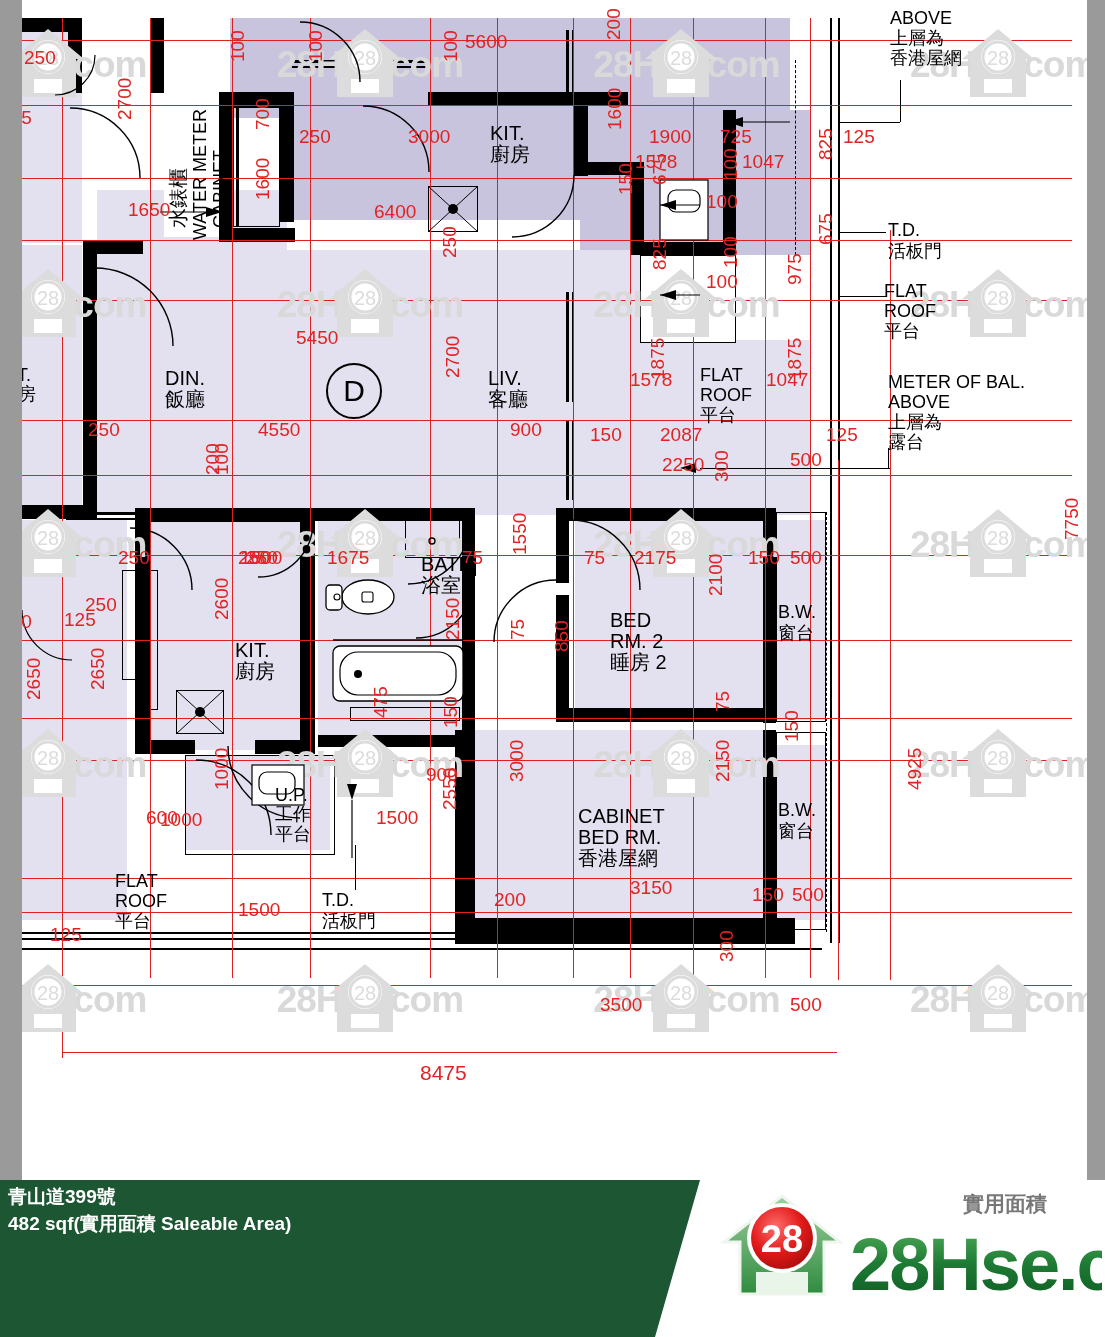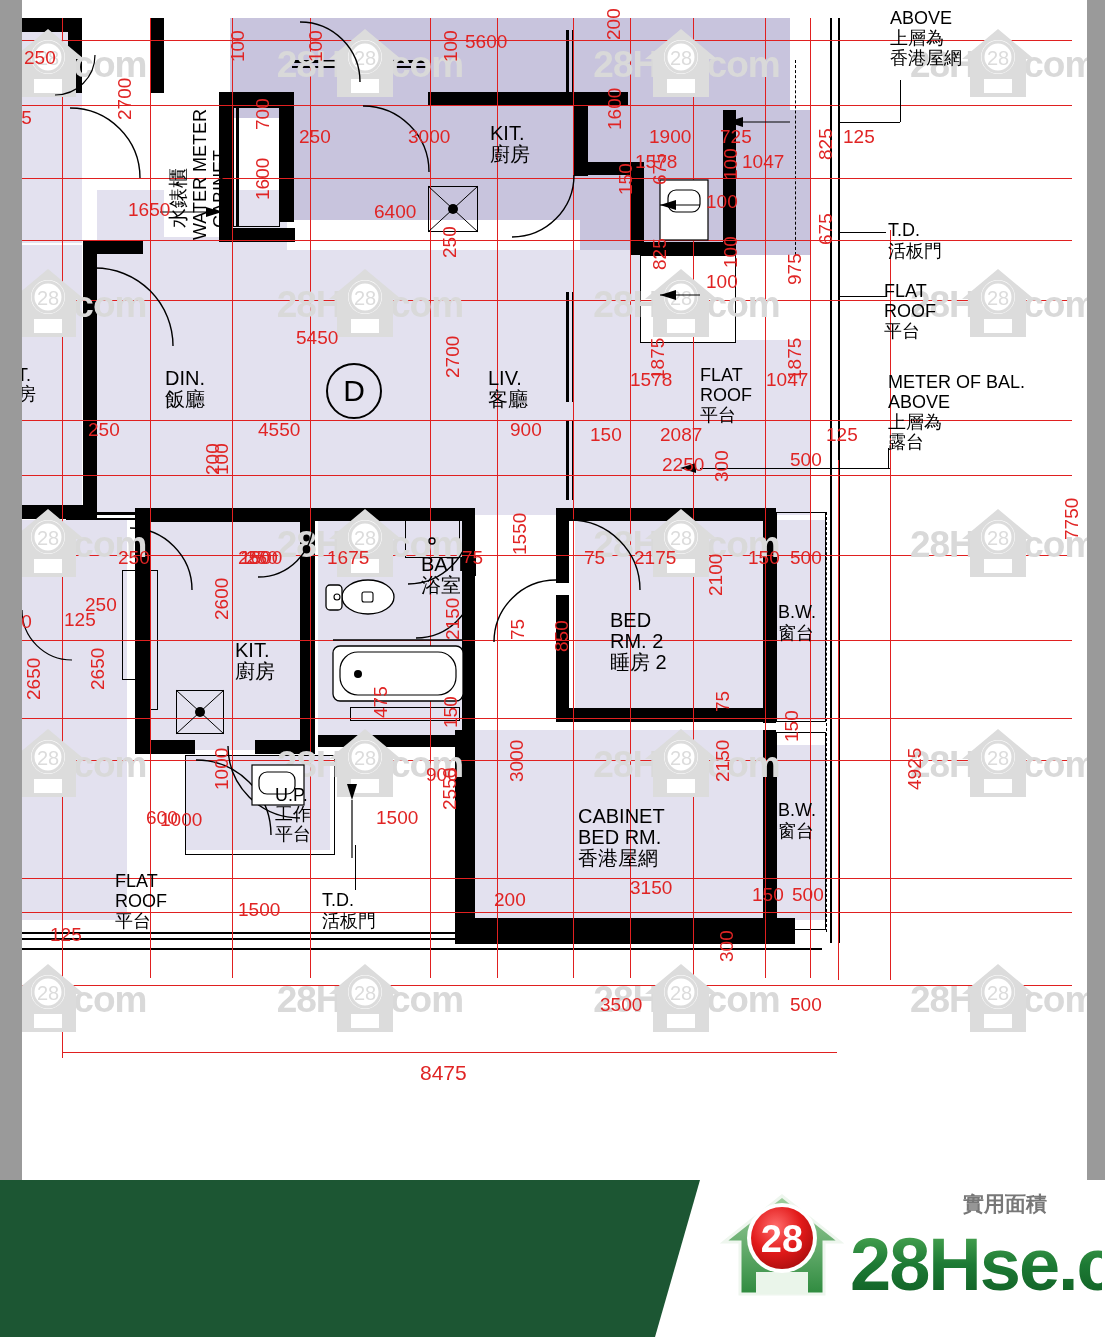--- a/index.html
+++ b/index.html
@@ -690,20 +690,22 @@
       <path d="M232 700 l-5 16 h10 z" fill="#000" opacity="0"></path>
       <line x1="160" y1="212" x2="222" y2="212" stroke="#000" stroke-width="1.2"></line>
       <path d="M222 212 l-16 -5 v10 z" fill="#000"></path>
     </svg>
 
   </div>
 
   <div id="footer">
     <div id="greenbar"></div>
     <div id="ftext">
+      <div class="fline">青山道399號</div>
+      <div class="fline">482 sqf(實用面積 Saleable Area)</div>
     </div>
     <div id="fcn">實用面積</div>
     <svg id="flogo" viewBox="0 0 390 135">
       <defs>
         <linearGradient id="gh" x1="0" y1="0" x2="0" y2="1">
           <stop offset="0" stop-color="#9fcf9f"></stop>
             <stop offset="1" stop-color="#2f8b3f"></stop>
         </linearGradient>
         <linearGradient id="gt" x1="0" y1="0" x2="0" y2="1">
           <stop offset="0" stop-color="#55b05a"></stop>

